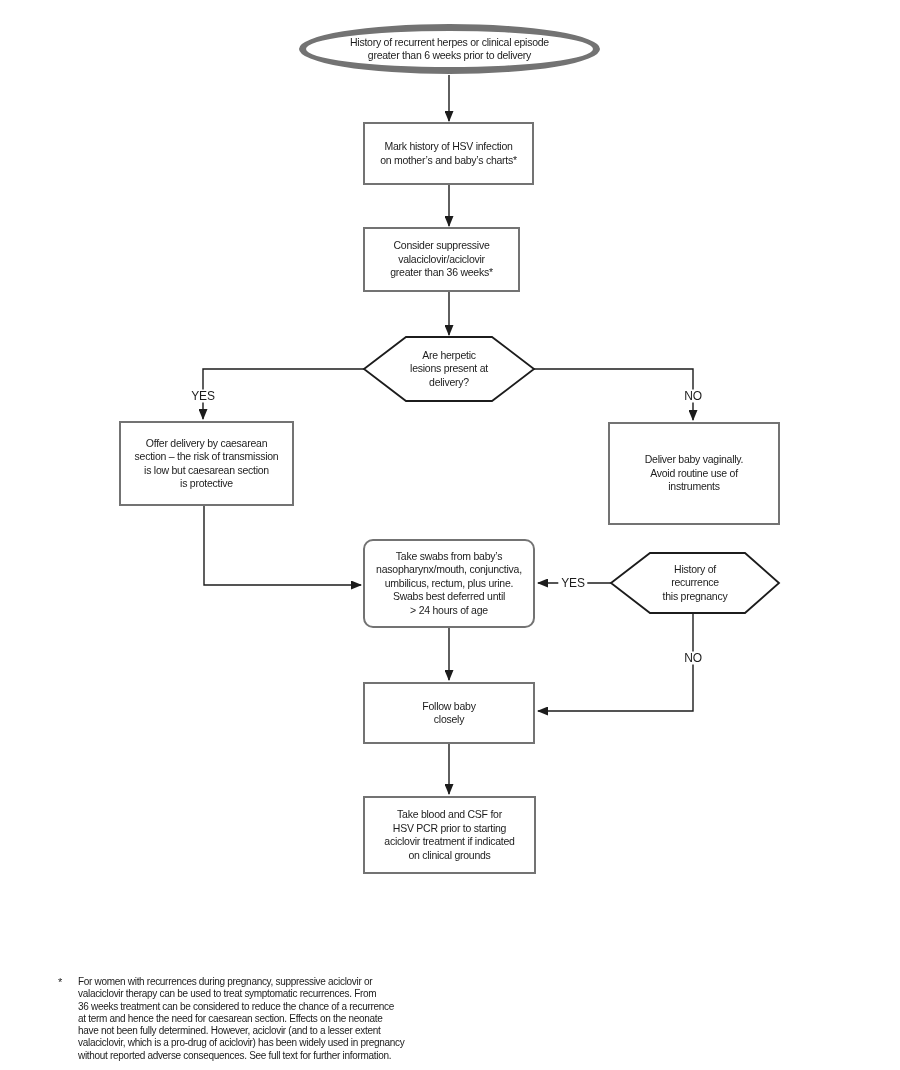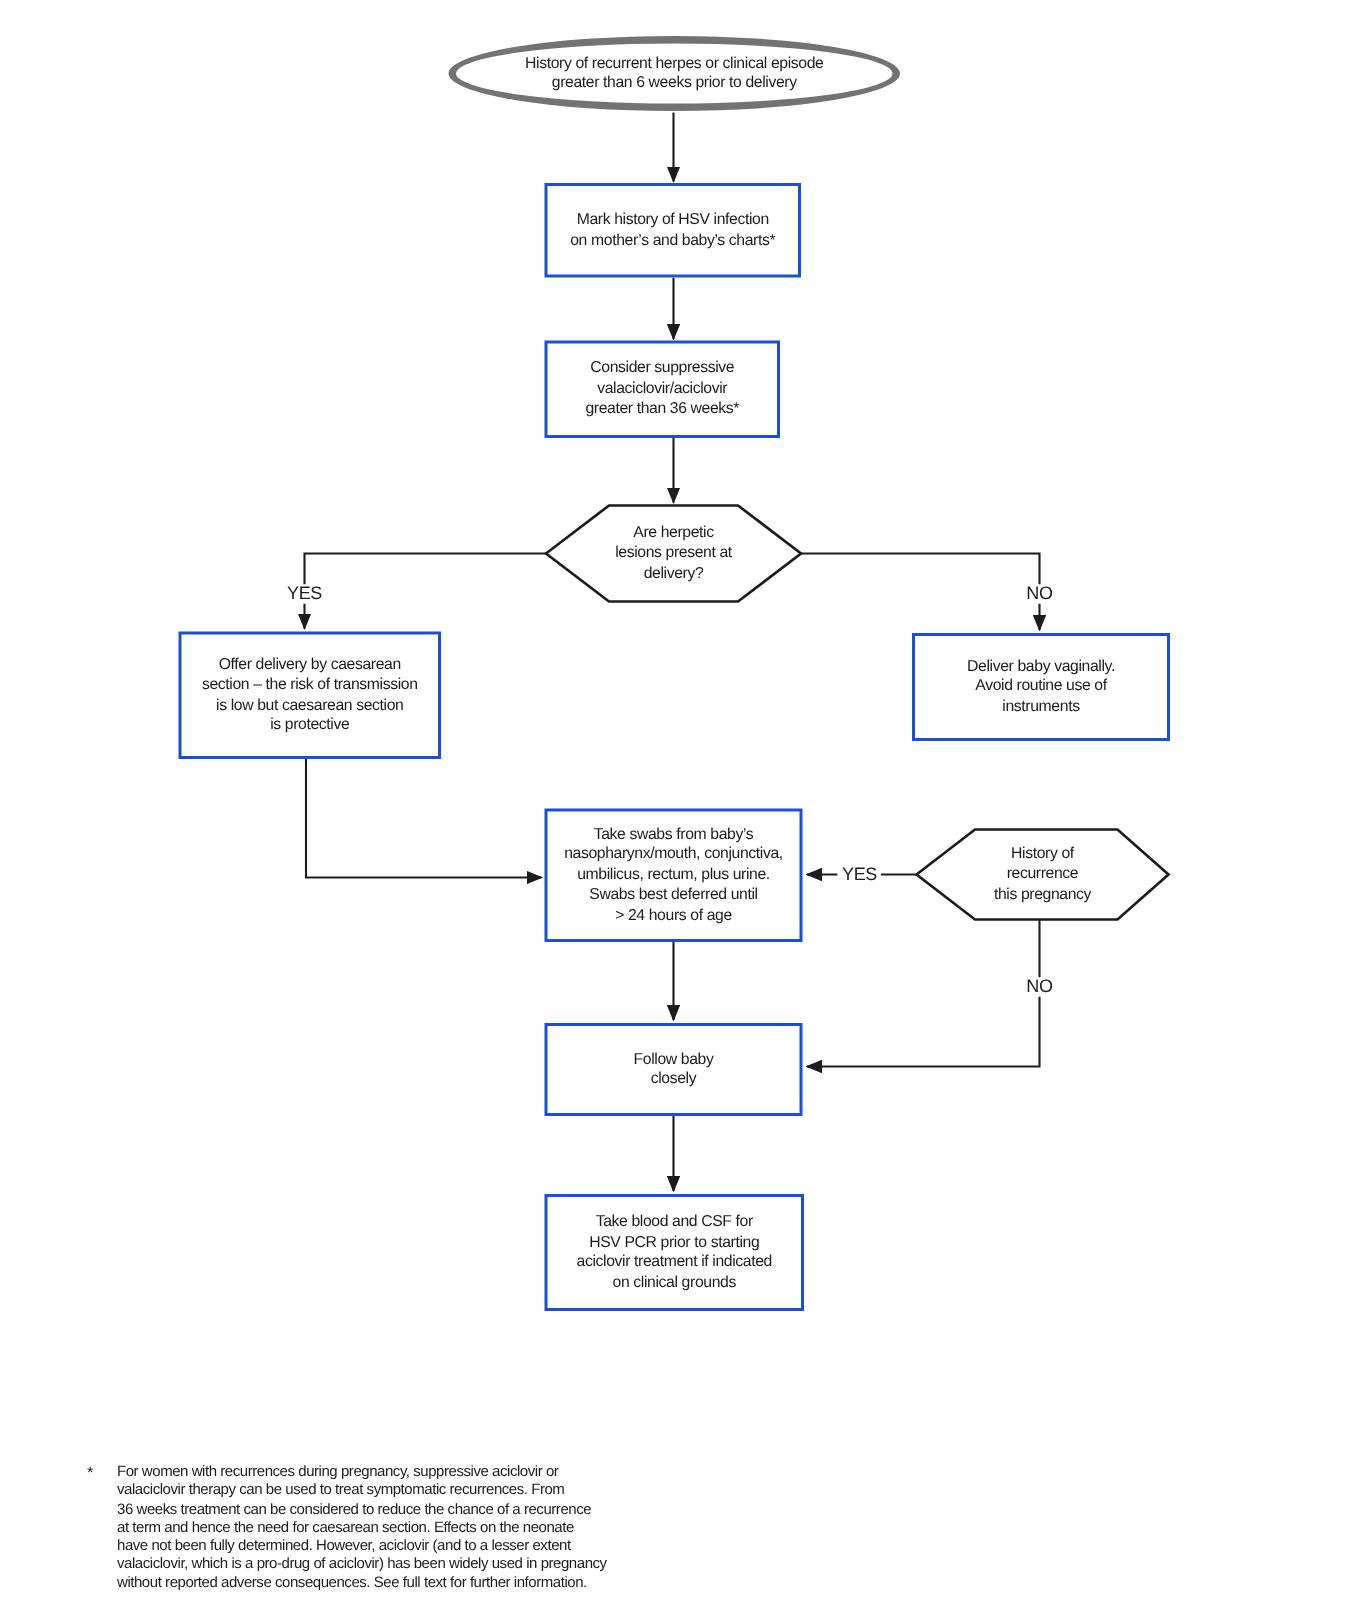--- a/index.html
+++ b/index.html
@@ -41,25 +41,25 @@
     justify-content: center;
     text-align: center;
     font-size: 10.5px;
     line-height: 13.5px;
     letter-spacing: -0.25px;
     white-space: pre;
     box-sizing: border-box;
   }
   .rect {
     background: #ffffff;
-    border: 2px solid #1d4ed8;
+    border: 2px solid #737373;
   }
   .ellipse {
     background: #ffffff;
-    border: 5px solid #737373;
+    border: 7px solid #737373;
     border-radius: 50%;
   }
   .hex-label {
     background: transparent;
   }
   .branch-label {
     position: absolute;
     transform: translate(-50%, -50%);
     background: #ffffff;
     padding: 1px 3px;
@@ -138,27 +138,27 @@
   <span class="branch-label" style="left:203px; top:396px;">YES</span>
   <span class="branch-label" style="left:693px; top:396px;">NO</span>
 
   <div class="node rect" style="left:119px; top:421px; width:175px; height:85px;">
     <span>Offer delivery by caesarean
 section – the risk of transmission
 is low but caesarean section
 is protective</span>
   </div>
 
-  <div class="node rect" style="left:608px; top:422px; width:172px; height:72px;">
+  <div class="node rect" style="left:608px; top:422px; width:172px; height:103px;">
     <span>Deliver baby vaginally.
 Avoid routine use of
 instruments</span>
   </div>
 
-  <div class="node rect" style="left:363px; top:539px; width:172px; height:89px;">
+  <div class="node rect" style="left:363px; top:539px; width:172px; height:89px;border-radius:10px;">
     <span>Take swabs from baby’s
 nasopharynx/mouth, conjunctiva,
 umbilicus, rectum, plus urine.
 Swabs best deferred until
 &gt; 24 hours of age</span>
   </div>
 
   <div class="node hex-label" style="left:630px; top:556px; width:130px; height:54px;">
     <span>History of
 recurrence

